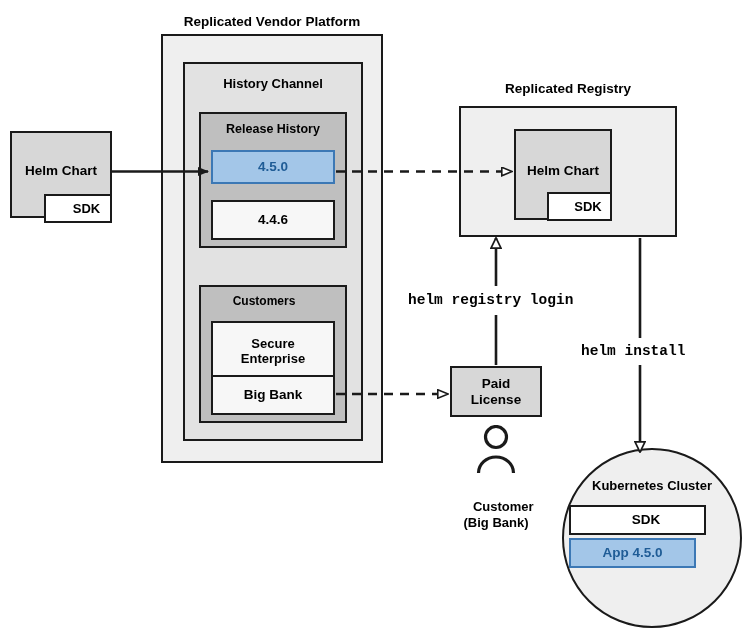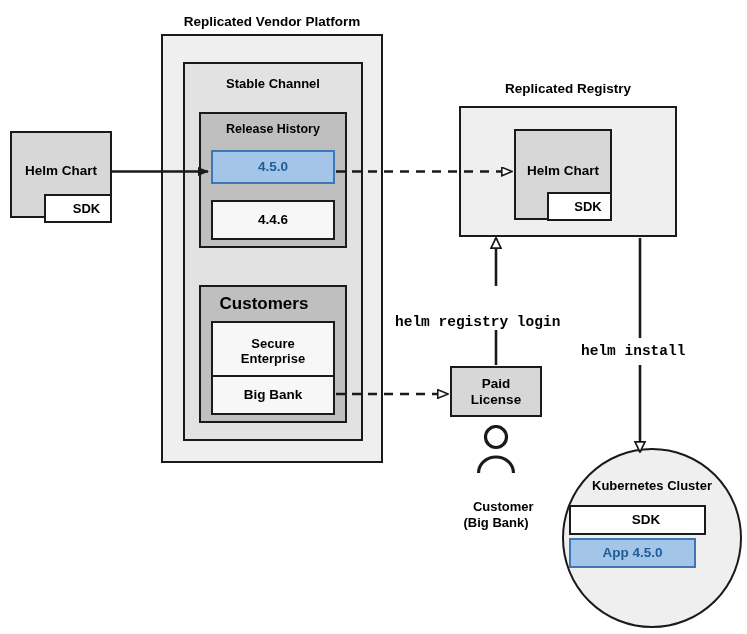--- a/index.html
+++ b/index.html
@@ -77,31 +77,31 @@
 </head>
 <body>
 
 <div id="canvas">
 
   <div class="lbl" style="left:161px; top:14px; width:222px; font-size:13.5px;">Replicated Vendor Platform</div>
 
   <div class="box fill-lightest" style="left:161px; top:34px; width:222px; height:429px;"></div>
 
   <div class="box fill-light" style="left:183px; top:62px; width:180px; height:379px;"></div>
-  <div class="lbl" style="left:183px; top:76px; width:180px; font-size:13px;">Stable Channel</div>
+  <div class="lbl" style="left:183px; top:76px; width:180px; font-size:13px;">History Channel</div>
 
   <div class="box fill-dark" style="left:199px; top:112px; width:148px; height:136px;"></div>
   <div class="lbl" style="left:199px; top:122px; width:148px; font-size:12.5px;">Release History</div>
 
   <div class="box blue" style="left:211px; top:150px; width:124px; height:34px; font-size:13.5px;">4.5.0</div>
 
   <div class="box fill-white" style="left:211px; top:200px; width:124px; height:40px; font-size:13.5px;">4.4.6</div>
 
   <div class="box fill-dark" style="left:199px; top:285px; width:148px; height:138px;"></div>
-  <div class="lbl" style="left:199px; top:294px; width:130px; font-size:17px;">Customers</div>
+  <div class="lbl" style="left:199px; top:294px; width:130px; font-size:12px;">Customers</div>
 
   <div class="box fill-white" style="left:211px; top:321px; width:124px; height:60px; font-size:13px;">
     <span style="white-space:pre-line;">Secure
 Enterprise</span>
   </div>
 
   <div class="box fill-white" style="left:211px; top:375px; width:124px; height:40px; font-size:13.5px;">Big Bank</div>
 
   <div class="box fill-mid" style="left:10px; top:131px; width:102px; height:87px; font-size:13.5px; align-items:flex-start; padding-top:30px;">Helm Chart</div>
   <div class="box fill-pure" style="left:44px; top:194px; width:68px; height:29px; font-size:13px;">SDK</div>
@@ -153,17 +153,17 @@
 
     <line x1="336" y1="394" x2="448" y2="394" stroke="#1a1a1a" stroke-width="2.6" stroke-dasharray="9 7" marker-end="url(#openArrow)"></line>
 
     <line x1="496" y1="365" x2="496" y2="315" stroke="#1a1a1a" stroke-width="2.6"></line>
     <line x1="496" y1="286" x2="496" y2="238" stroke="#1a1a1a" stroke-width="2.6" marker-end="url(#openArrowUp)"></line>
 
     <line x1="640" y1="238" x2="640" y2="338" stroke="#1a1a1a" stroke-width="2.6"></line>
     <line x1="640" y1="365" x2="640" y2="452" stroke="#1a1a1a" stroke-width="2.6" marker-end="url(#openArrowUp)"></line>
   </svg>
 
-  <div class="mono" style="left:392px; top:292px; font-size:14.5px;margin-top:22px;">helm registry login</div>
+  <div class="mono" style="left:405px; top:292px; font-size:14.5px;">helm registry login</div>
 
   <div class="mono" style="left:578px; top:343px; font-size:14.5px;">helm install</div>
 
 </div>
 
 </body></html>

